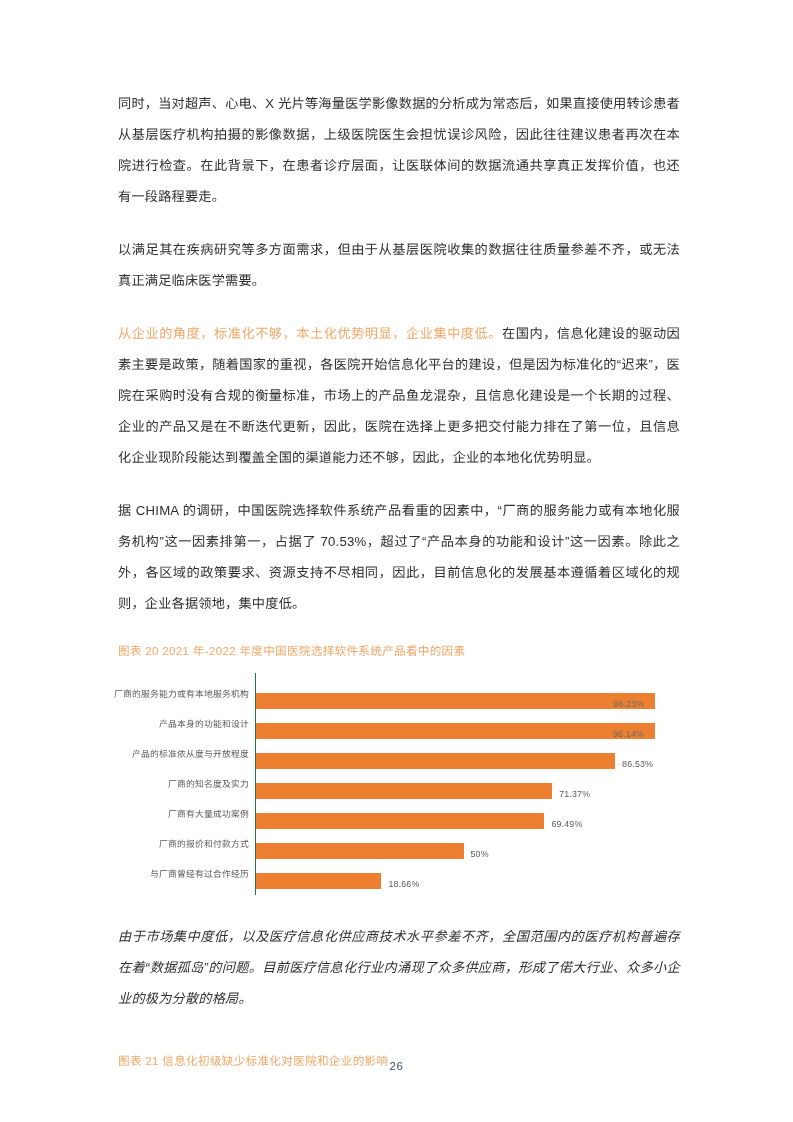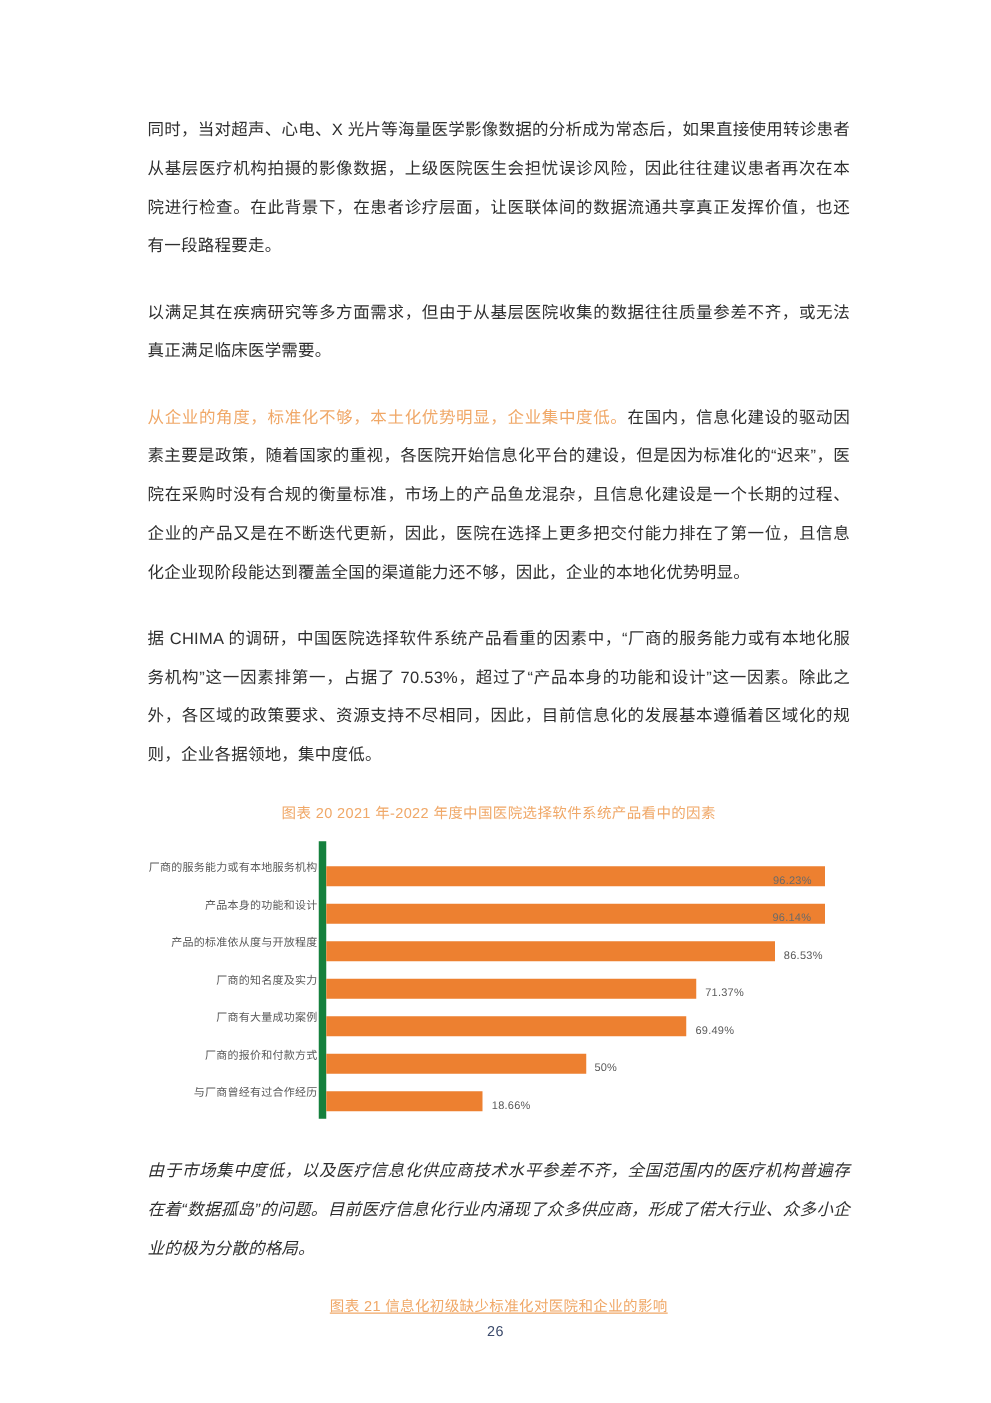--- a/index.html
+++ b/index.html
@@ -43,46 +43,44 @@
   p.para:last-child { margin-bottom: 0; }
 
   .hl {
     color: #f0a868;
   }
 
   
   .fig-caption {
     font-size: 11.6px;
     color: #f0a868;
-    text-align: center;
     letter-spacing: 0.3px;
     line-height: 20px;
   }
   .fig-caption-20 {
     margin-top: 4px;
     margin-bottom: 12px;
   }
   .fig-caption-21 {
-    margin-top: 22px;
-    text-decoration: underline;
+    margin-top: 37px;
   }
 
   
   .chart-block {
     margin-top: 10px;
     margin-bottom: 4px;
   }
   .chart {
     position: relative;
     width: 562px;
     padding-left: 0;
   }
   .chart-rows {
     position: relative;
-    border-left: 6px solid #15803d;
+    border-left: 1px solid #15803d;
     margin-left: 137px;
     padding: 6px 0 6px 0;
   }
   .bar-row {
     position: relative;
     height: 30px;
     display: flex;
     align-items: center;
   }
   .bar-label {

